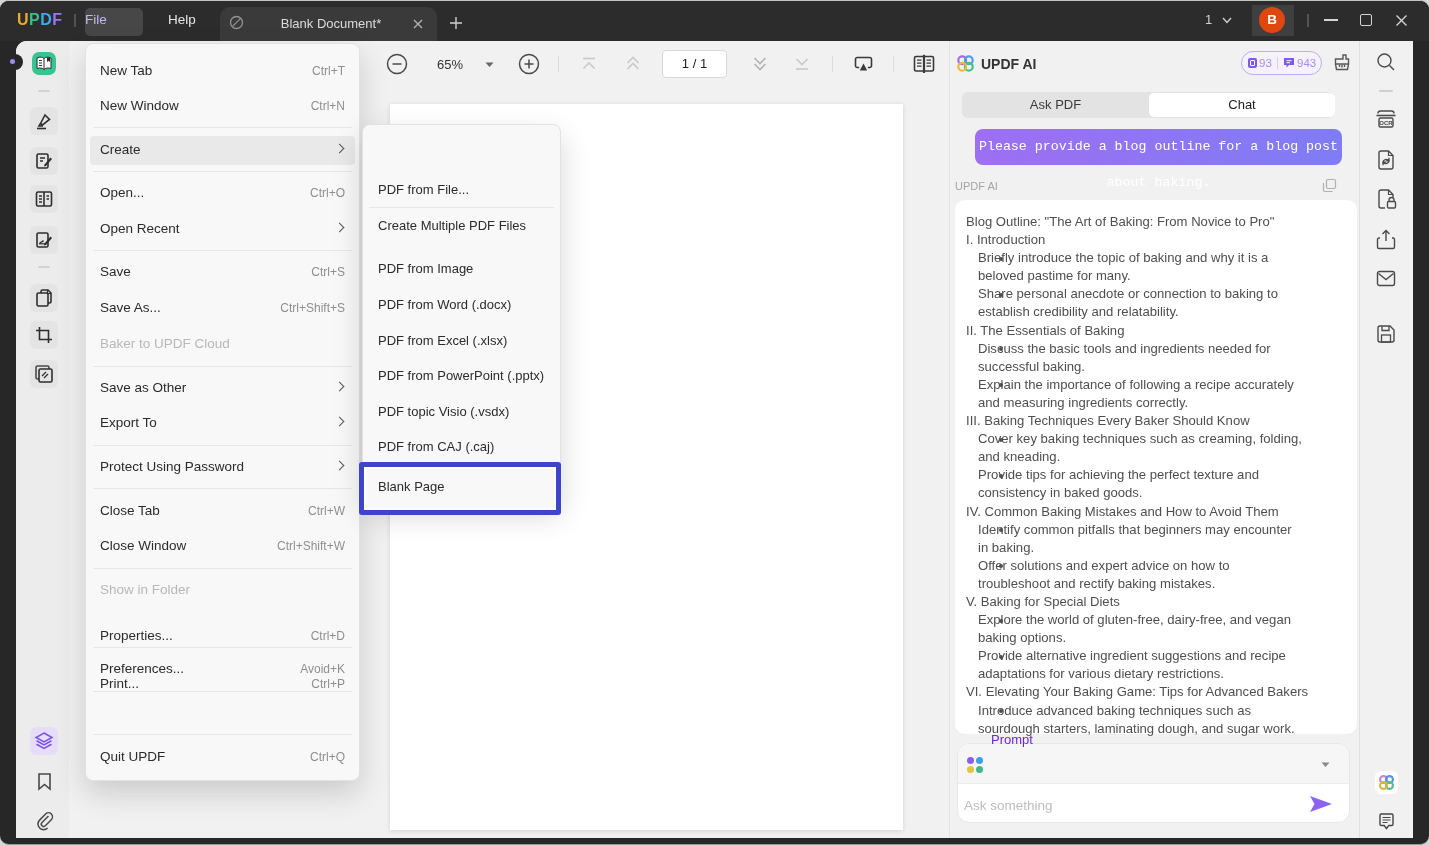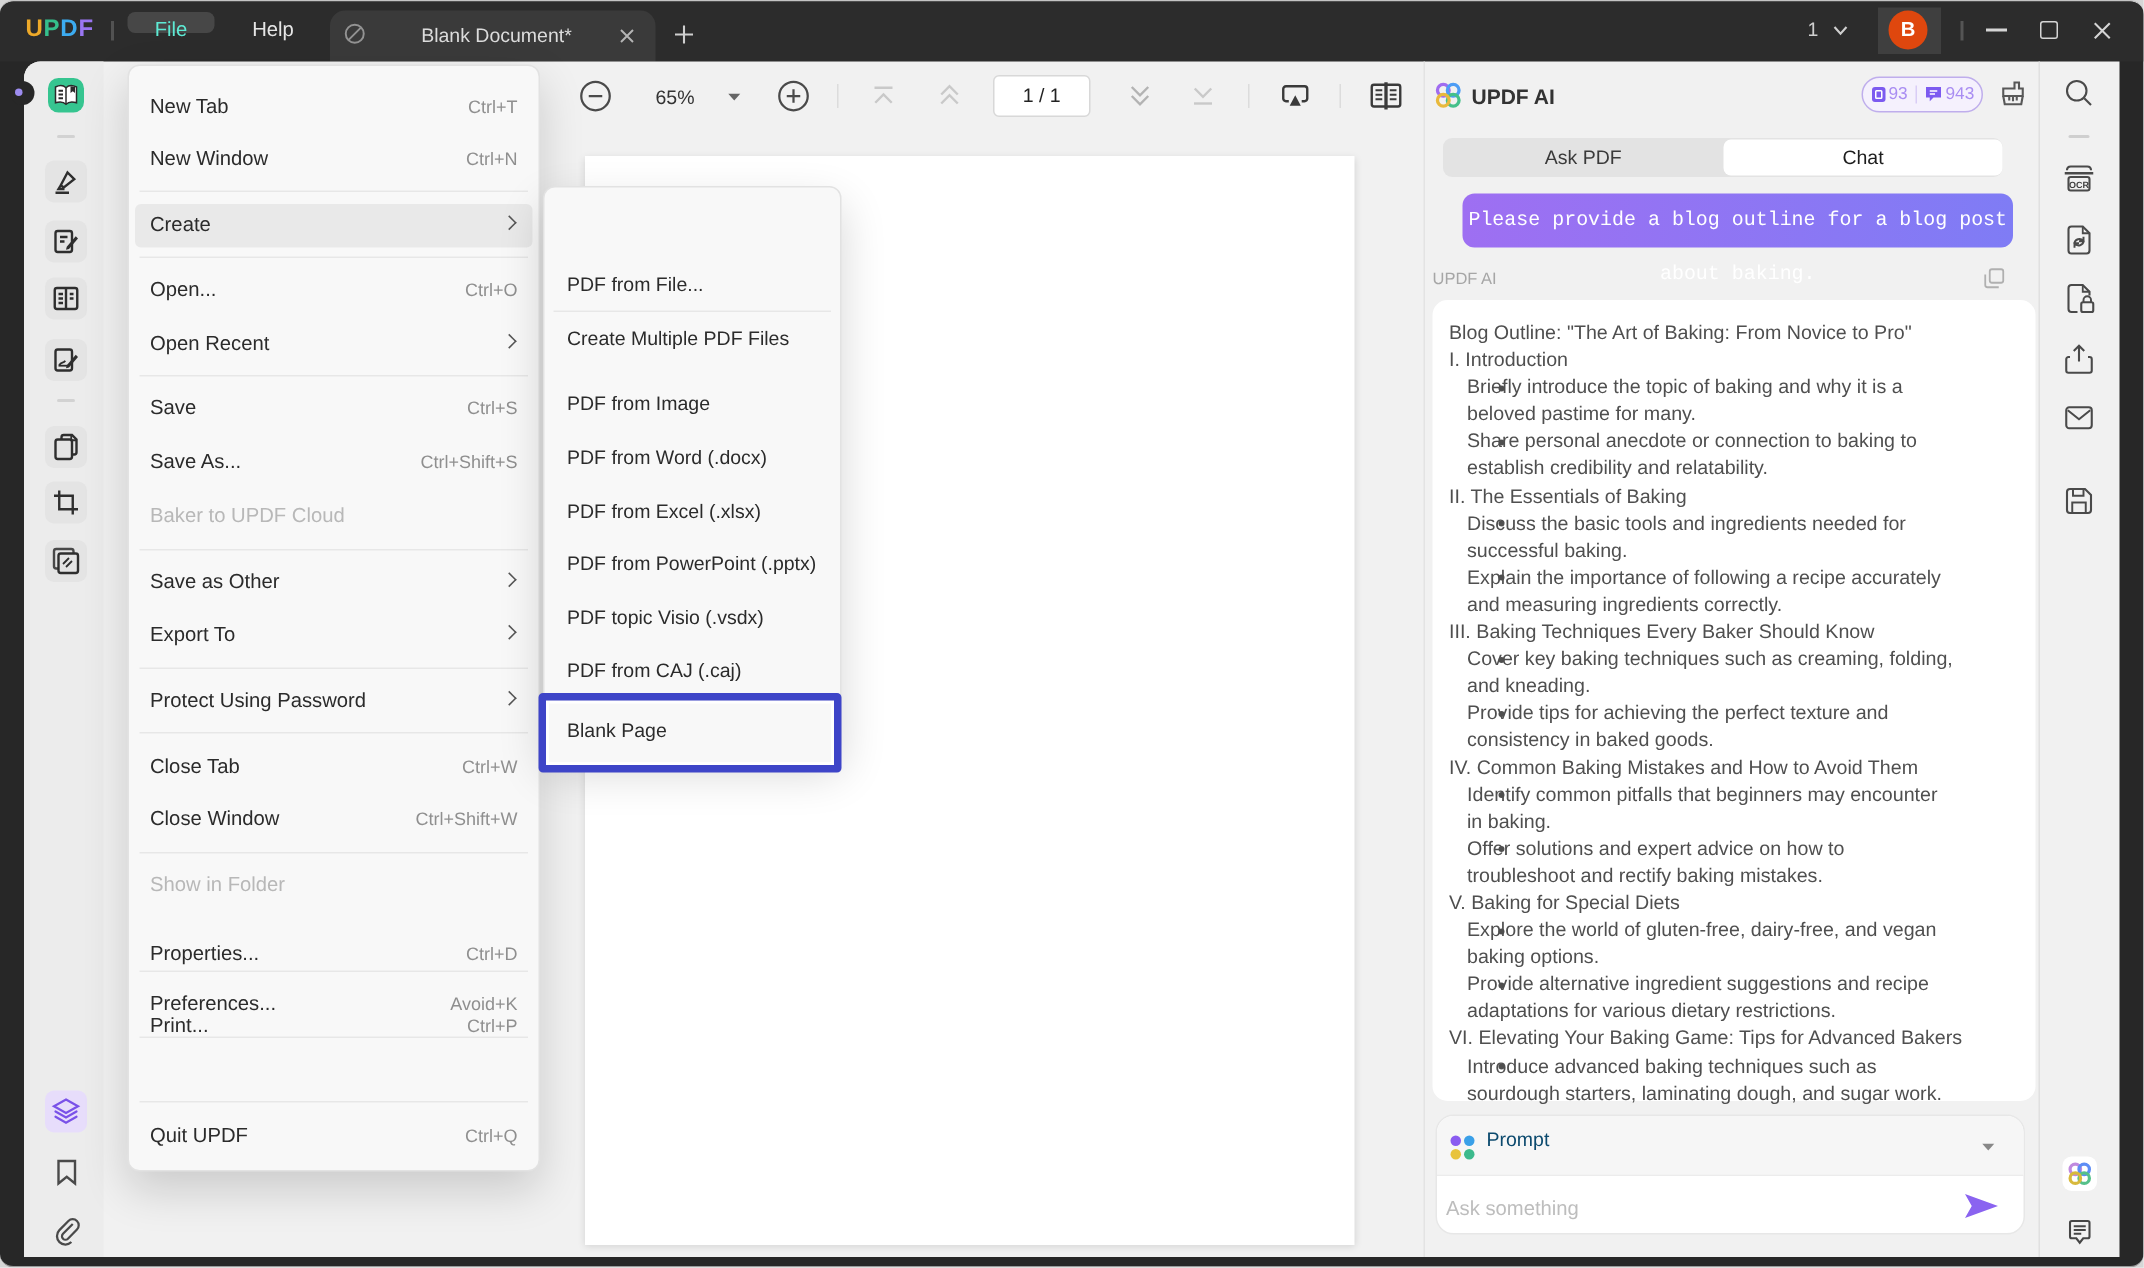--- a/index.html
+++ b/index.html
@@ -23,21 +23,21 @@
 </head>
 <body>
 
 <div class="a" style="left:0;top:0;width:1429px;height:845px;background:#272727;border-radius:9px;border-top:1.5px solid #c4c4c4;border-bottom:1px solid #9a9a9a"></div>
 
 <div class="a" style="left:0;top:1px;width:1429px;height:40px;background:#2c2c2c;border-radius:9px 9px 0 0"></div>
 <div class="a" style="left:17px;top:11px;font-size:16px;font-weight:bold;letter-spacing:0.5px">
 <span style="color:#eda929">U</span><span style="color:#35bf8c">P</span><span style="color:#3cabf0">D</span><span style="color:#9a76f2">F</span>
 </div>
 <div class="a" style="left:74px;top:14px;width:2px;height:13px;background:#525252"></div>
-<div class="a" style="left:85px;top:8px;width:58px;height:14px;background:#474747;border-radius:5px;color:#5eead4;font-size:13.5px;text-align:center;line-height:24px">File</div>
+<div class="a" style="left:85px;top:8px;width:58px;height:28px;background:#474747;border-radius:5px;color:#c4b5fd;font-size:13.5px;line-height:24px">File</div>
 <div class="a" style="left:160px;top:8px;width:44px;height:24px;color:#e6e6e6;font-size:13.5px;text-align:center;line-height:24px">Help</div>
 
 <div class="a" style="left:220px;top:7px;width:217px;height:34px;background:#3a3a3a;border-radius:10px 10px 0 0"></div>
 <svg class="a" style="left:229px;top:15px" width="15" height="15" viewBox="0 0 15 15">
     <circle cx="7.5" cy="7.5" r="6" fill="none" stroke="#939393" stroke-width="1.3"></circle>
     <line x1="3.6" y1="11.4" x2="11.4" y2="3.6" stroke="#939393" stroke-width="1.3"></line>
   </svg>
 <div class="a" style="left:256px;top:7px;width:150px;height:34px;color:#dcdcdc;font-size:13px;text-align:center;line-height:34px">Blank Document*</div>
 <svg class="a" style="left:412px;top:18px" width="12" height="12" viewBox="0 0 12 12">
     <path d="M2 2 L10 10 M10 2 L2 10" stroke="#b5b5b5" stroke-width="1.3"></path>
@@ -251,21 +251,21 @@
 <div class="b">Introduce advanced baking techniques such as</div>
 <div class="c">sourdough starters, laminating dough, and sugar work.</div>
 </div>
 
 <div class="a" style="left:957px;top:743px;width:393px;height:80px;background:#fff;border:1px solid #e7e7e7;border-radius:12px"></div>
 <div class="a" style="left:958px;top:744px;width:391px;height:40px;background:#f6f6f6;border-bottom:1px solid #ececec;border-radius:11px 11px 0 0"></div>
 <div class="a" style="left:967px;top:757px;width:7px;height:7px;border-radius:50%;background:#8a5cf0"></div>
 <div class="a" style="left:976px;top:757px;width:7px;height:7px;border-radius:50%;background:#3aa0e8"></div>
 <div class="a" style="left:967px;top:766px;width:7px;height:7px;border-radius:50%;background:#e8c33c"></div>
 <div class="a" style="left:976px;top:766px;width:7px;height:7px;border-radius:50%;background:#3cba8c"></div>
-<div class="a" style="left:991px;top:752px;font-size:13px;color:#0c4a6e">Prompt</div>
+<div class="a" style="left:991px;top:732px;font-size:13px;color:#6d28d9">Prompt</div>
 <svg class="a" style="left:1321px;top:762px" width="9" height="6" viewBox="0 0 9 6">
     <path d="M0.5 0.5 L4.5 5 L8.5 0.5" fill="#888"></path>
   </svg>
 <div class="a" style="left:964px;top:798px;font-size:13.5px;color:#bdbdbd">Ask something</div>
 <svg class="a" style="left:1310px;top:796px" width="22" height="16" viewBox="0 0 22 16">
     <path d="M0 0 L22 8 L0 16 L4.5 8 Z" fill="#8a63f0"></path>
   </svg>
 
 <div class="a" style="left:1359px;top:41px;width:1px;height:797px;background:#e0e0e0"></div>
 

